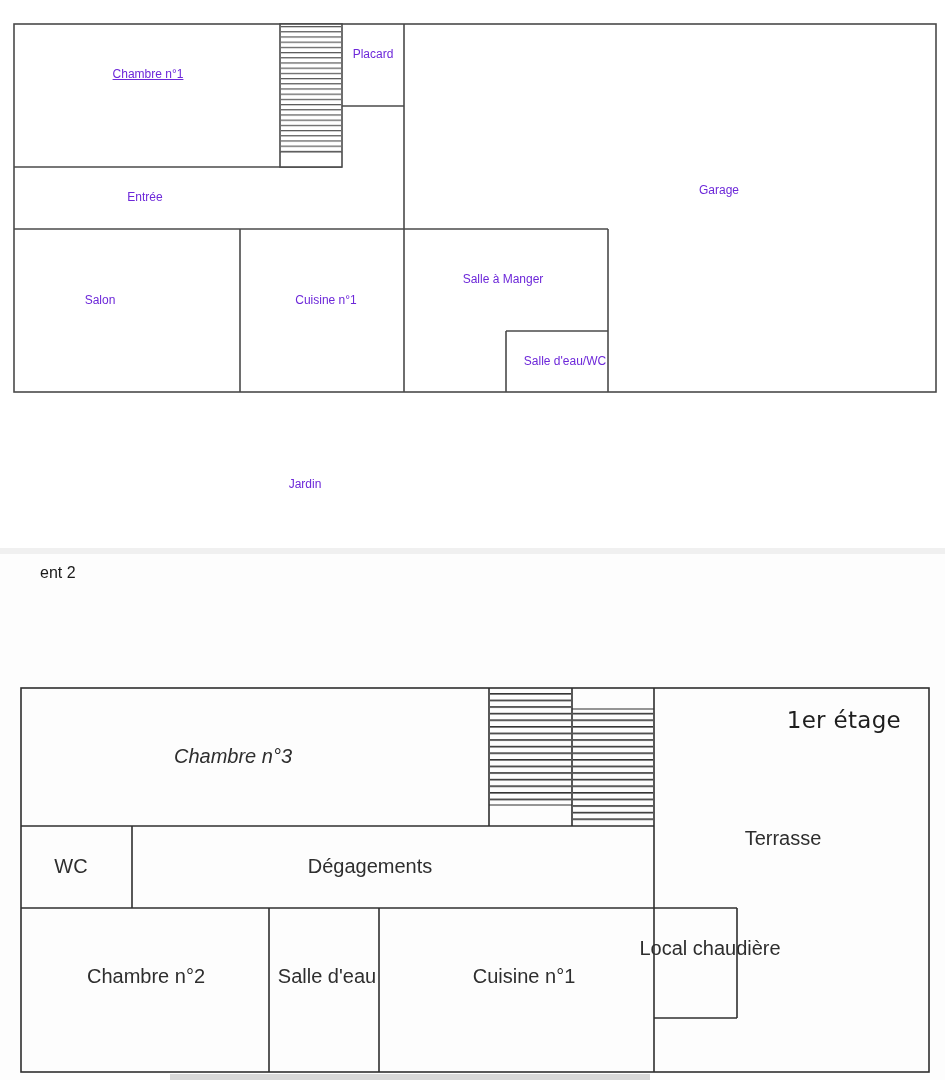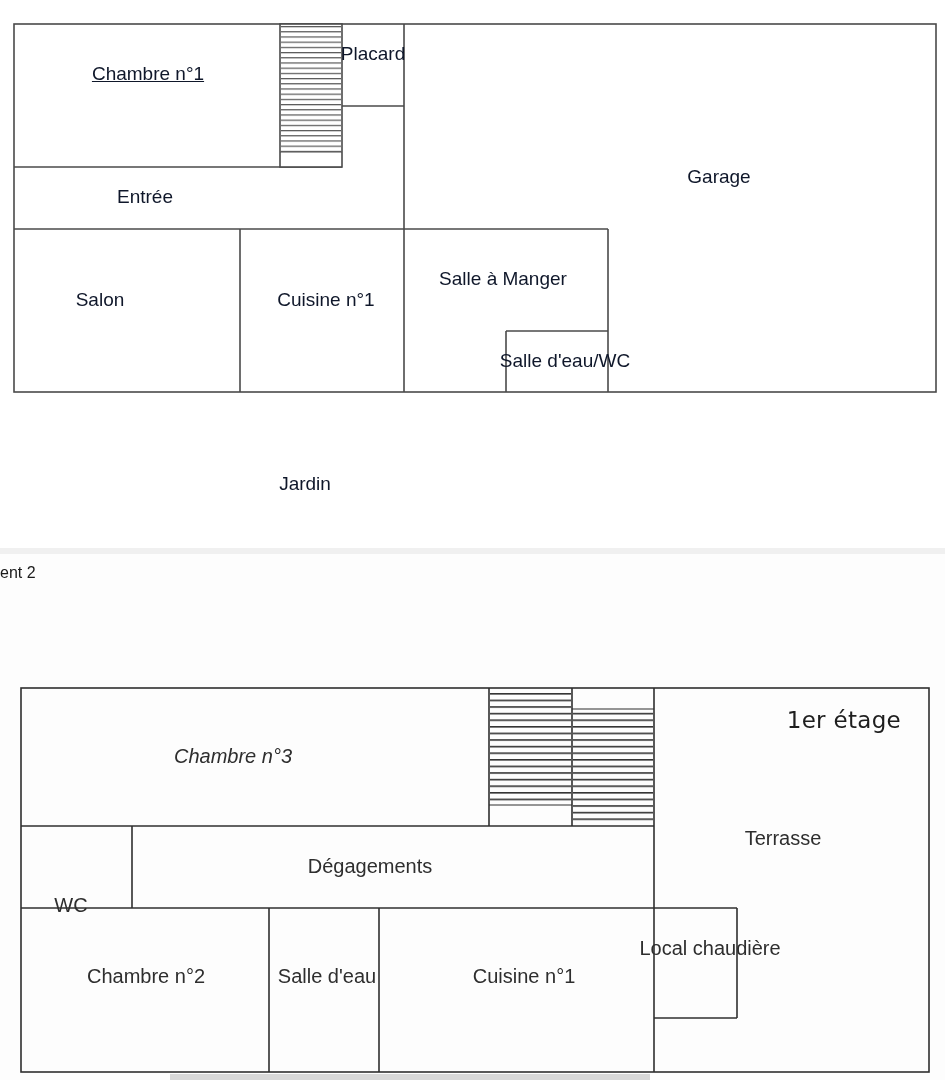--- a/index.html
+++ b/index.html
@@ -36,22 +36,22 @@
       background: #fdfdfd;
     }
     svg.plan {
       position: absolute;
       left: 0; top: 0;
     }
     .room-label {
       position: absolute;
       transform: translate(-50%, -50%);
       white-space: nowrap;
-      font-size: 19px;
-      color: #0f172a;
+      font-size: 12px;
+      color: #6d28d9;
     }
     .room-label.big {
       font-size: 20px;
       color: #2e2e2e;
     }
     .floor-title {
       position: absolute;
       white-space: nowrap;
       font-family: "DejaVu Sans", sans-serif;
       color: #1e1e1e;
@@ -67,20 +67,21 @@
       top: 707px;
       font-size: 23px;
     }
     .caption {
       position: absolute;
       left: 0;
       top: 564px;
       font-size: 16px;
       color: #1a1a1a;
       white-space: nowrap;
+      padding-left: 40px;
     }
     .watermark {
       position: absolute;
       left: 346px;
       top: 490px;
       width: 270px;
       height: 170px;
       pointer-events: none;
     }
     .wm-logo {
@@ -190,34 +191,34 @@
       <line x1="379" y1="908" x2="379" y2="1072"></line>
 
       <line x1="737" y1="908" x2="737" y2="1018"></line>
       <line x1="654" y1="1018" x2="737" y2="1018"></line>
     </g>
   </svg>
 
   <div class="room-label" style="left:148px; top:74px;text-decoration:underline;">Chambre n°1</div>
   <div class="room-label" style="left:373px; top:54px;">Placard</div>
   <div class="room-label" style="left:145px; top:197px;">Entrée</div>
-  <div class="room-label" style="left:719px; top:177px;">Garage</div>
+  <div class="room-label" style="left:719px; top:190px;">Garage</div>
   <div class="room-label" style="left:100px; top:300px;">Salon</div>
   <div class="room-label" style="left:326px; top:300px;">Cuisine n°1</div>
   <div class="room-label" style="left:503px; top:279px;">Salle à Manger</div>
   <div class="room-label" style="left:565px; top:361px;">Salle d'eau/WC</div>
   <div class="room-label" style="left:305px; top:484px;text-align:center;">Jardin</div>
 
   <div class="caption">ent 2</div>
 
 
   <div class="floor-title etage">1er étage</div>
   <div class="room-label big" style="left:233px; top:756px;font-style:italic;">Chambre n°3</div>
   <div class="room-label big" style="left:783px; top:838px;text-align:center;">Terrasse</div>
-  <div class="room-label big" style="left:71px; top:905px;">WC</div>
+  <div class="room-label big" style="left:71px; top:866px;">WC</div>
   <div class="room-label big" style="left:370px; top:866px;">Dégagements</div>
   <div class="room-label big" style="left:710px; top:948px;">Local chaudière</div>
   <div class="room-label big" style="left:146px; top:976px;">Chambre n°2</div>
   <div class="room-label big" style="left:327px; top:976px;">Salle d'eau</div>
   <div class="room-label big" style="left:524px; top:976px;">Cuisine n°1</div>
 
   <div class="bottom-strip"></div>
 </div>
 
 </body></html>

